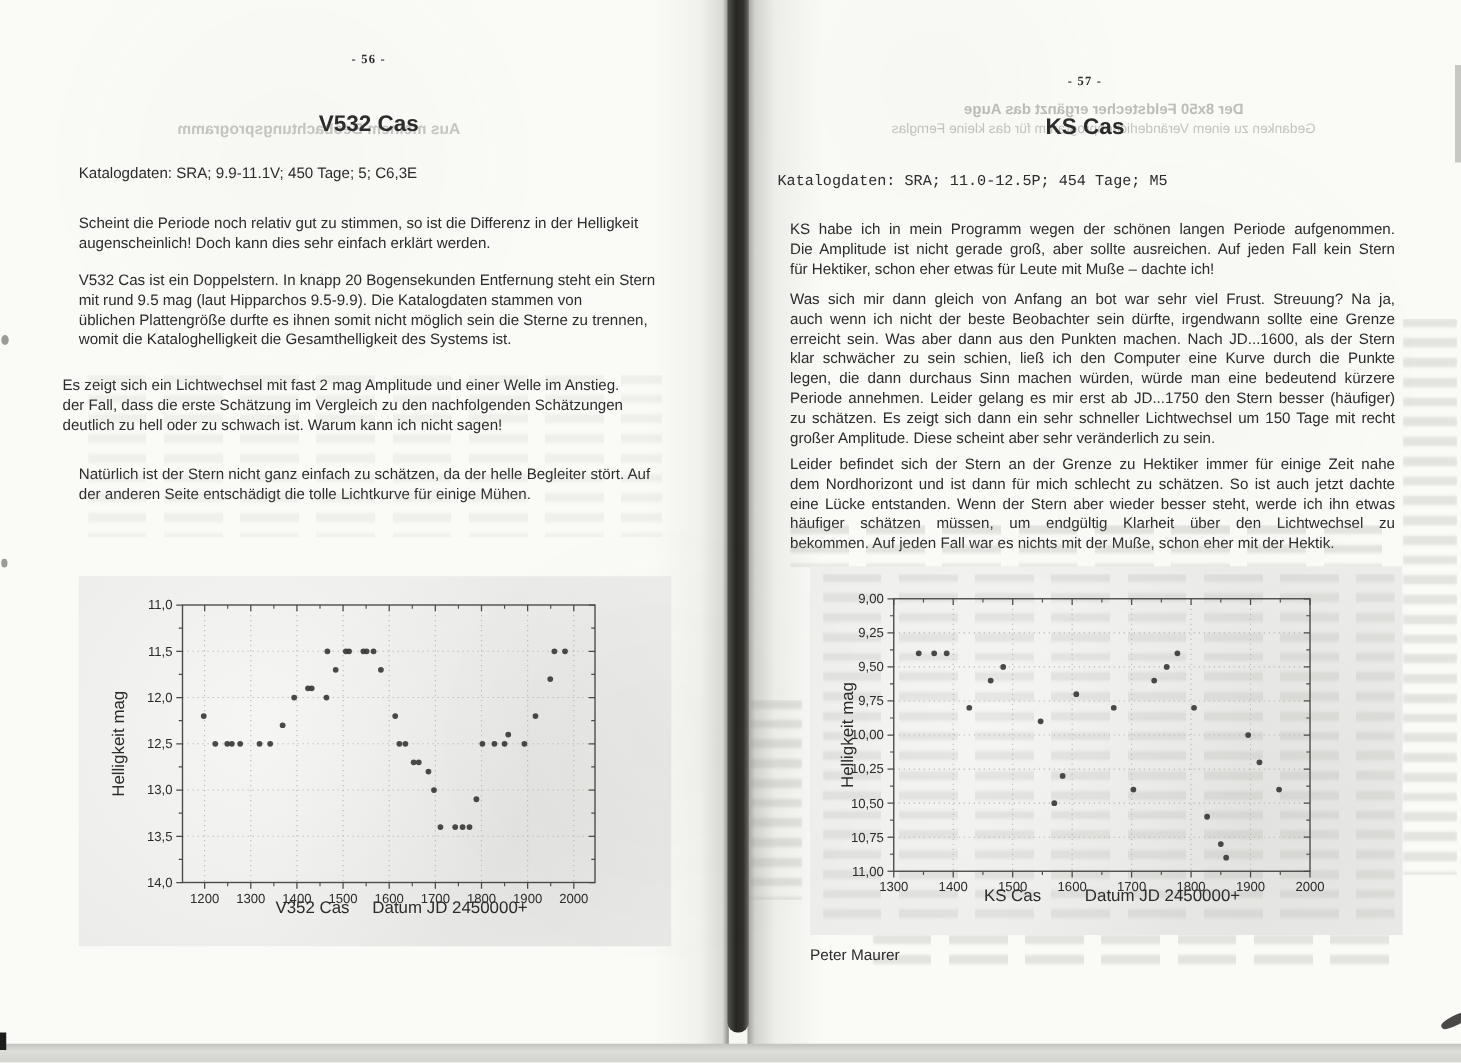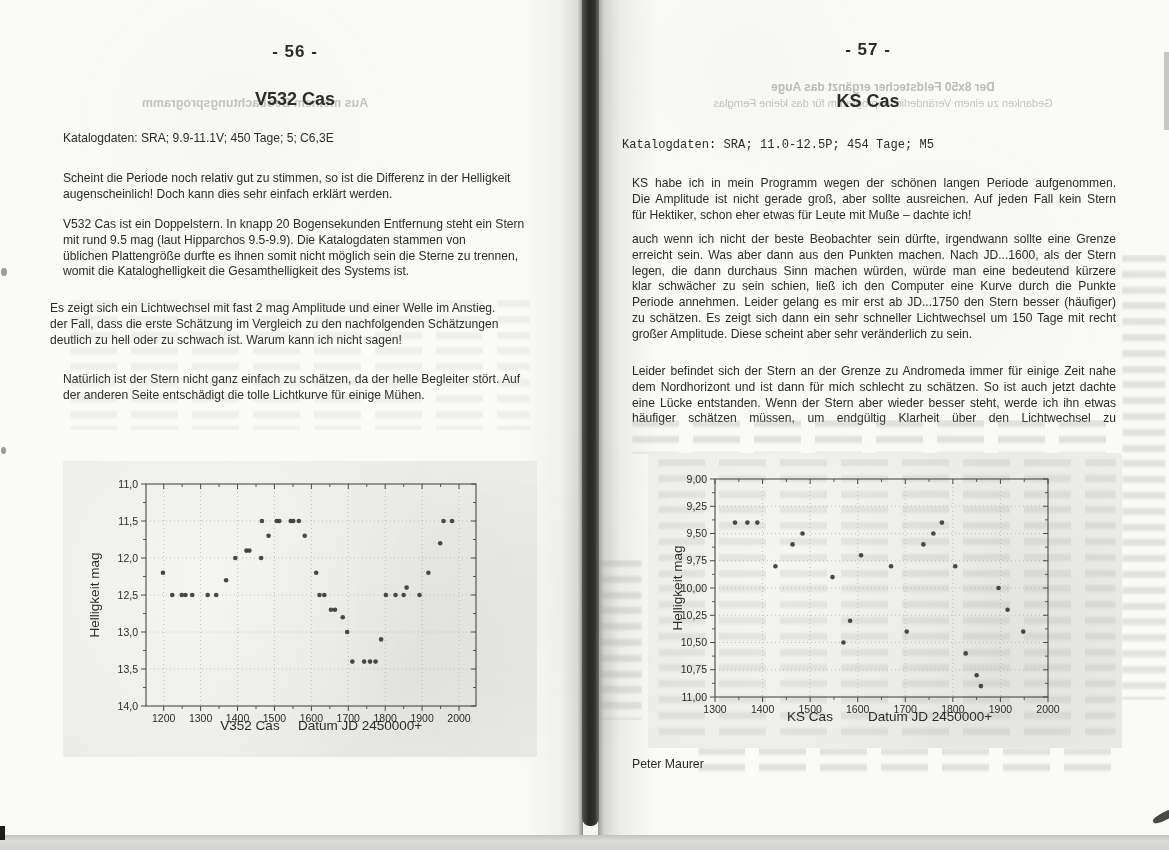--- a/index.html
+++ b/index.html
@@ -19,28 +19,28 @@
     border-radius:0 0 8px 8px;}
   .bottom-strip{position:absolute;left:0;top:835px;width:1169px;height:15px;
     background:linear-gradient(to bottom,#c2c2bf,#dcdcd8 40%,#d3d3cf);}
   .corner-mark-bl{position:absolute;left:0;top:826px;width:5px;height:14px;background:#1d1d1b;}
   .corner-mark-br{position:absolute;left:1152px;top:812px;width:26px;height:8px;background:#4a4947;
     transform:rotate(-28deg);border-radius:40% 60% 50% 50%;}
   .edge-sliver-tr{position:absolute;left:1164px;top:52px;width:5px;height:78px;background:#c7c7c3;}
   .speck{position:absolute;background:#9a9a96;border-radius:50%;}
 
   .centered{text-align:center;}
-  .pageno{position:absolute;font-size:17px;font-weight:bold;letter-spacing:1px;}
+  .pageno{position:absolute;font-size:10px;font-weight:bold;letter-spacing:1px;font-family:Liberation Serif, serif;}
   .doc-title{position:absolute;font-size:18px;font-weight:bold;}
   .tblock{position:absolute;margin-top:13px;}
   .tblock .tline{font-size:12.1px;line-height:15.8px;height:15.8px;}
   .tblock.justify .tline{white-space:normal;}
   .tblock.justify .tline.j{text-align:justify;text-align-last:justify;}
   .katalog{position:absolute;font-size:12.1px;}
-  .signature{position:absolute;font-size:12.3px;}
+  .signature{position:absolute;font-size:12.3px;margin-left:16px;}
 
   
   .ghost{position:absolute;color:#c6c6c2;transform:scaleX(-1);filter:blur(0.5px);
     text-align:center;white-space:nowrap;}
   .ghost-lines{position:absolute;pointer-events:none;
     background:repeating-linear-gradient(to bottom,rgba(150,150,145,0.55) 0 7px,rgba(0,0,0,0) 7px 15.8px);
     -webkit-mask-image:repeating-linear-gradient(90deg,#000 0 47px,transparent 47px 61px);
     mask-image:repeating-linear-gradient(90deg,#000 0 47px,transparent 47px 61px);
     filter:blur(1.3px);opacity:.42;}
   .ghost-lines.faint{opacity:.2;}
@@ -237,45 +237,47 @@
 
   <div class="speck" style="left:1px;top:268px;width:6px;height:8px;"></div>
   <div class="speck" style="left:1px;top:447px;width:5px;height:7px;"></div>
 </div>
 
 <div class="page" id="page-right">
 
   <div class="ghost" style="left:115px;top:80px;width:340px;font-size:12px;font-weight:bold;color:#bcbcb8;">Der 8x50 Feldstecher ergänzt das Auge</div>
   <div class="ghost" style="left:35px;top:97px;width:500px;font-size:11px;color:#c3c3bf;">Gedanken zu einem Veränderlichenprogramm für das kleine Fernglas</div>
 
-  <div class="pageno centered" style="left:205px;top:40px;width:130px;">- 57 -</div>
+  <div class="pageno centered" style="left:205px;top:60px;width:130px;">- 57 -</div>
 
   <div class="doc-title centered" style="left:155px;top:91px;width:230px;">KS Cas</div>
 
   <div class="katalog" style="left:24px;top:138px;font-family:Liberation Mono, monospace;">Katalogdaten: SRA; 11.0-12.5P; 454 Tage; M5</div>
 
   <div class="tblock justify" style="left:34px;top:163px;width:484px;">
       <div class="tline j">KS habe ich in mein Programm wegen der schönen langen Periode aufgenommen.</div>
       <div class="tline j">Die Amplitude ist nicht gerade groß, aber sollte ausreichen. Auf jeden Fall kein Stern</div>
       <div class="tline">für Hektiker, schon eher etwas für Leute mit Muße – dachte ich!</div>
     </div>
   <div class="tblock justify" style="left:34px;top:219px;width:484px;">
+      <div class="tline j">Was sich mir dann gleich von Anfang an bot  war sehr viel Frust. Streuung? Na ja,</div>
       <div class="tline j">auch wenn ich nicht der beste Beobachter sein dürfte, irgendwann sollte eine Grenze</div>
       <div class="tline j">erreicht sein. Was aber dann aus den Punkten machen.  Nach JD...1600, als der Stern</div>
+      <div class="tline j">klar schwächer zu sein schien, ließ ich den Computer eine Kurve durch die Punkte</div>
       <div class="tline j">legen, die dann durchaus Sinn machen würden, würde man eine bedeutend kürzere</div>
-      <div class="tline j">klar schwächer zu sein schien, ließ ich den Computer eine Kurve durch die Punkte</div>
       <div class="tline j">Periode annehmen. Leider gelang es mir erst ab JD...1750 den Stern besser (häufiger)</div>
       <div class="tline j">zu schätzen. Es zeigt sich dann ein sehr schneller Lichtwechsel um 150 Tage mit recht</div>
       <div class="tline">großer Amplitude. Diese scheint aber sehr veränderlich zu sein.</div>
     </div>
   <div class="tblock justify" style="left:34px;top:351px;width:484px;">
-      <div class="tline j">Leider befindet sich der Stern an der Grenze zu Andromeda immer für einige Zeit nahe</div>
+      <div class="tline j">Leider befindet sich der Stern an der Grenze zu Hektiker immer für einige Zeit nahe</div>
       <div class="tline j">dem Nordhorizont und ist dann für mich schlecht zu schätzen. So ist auch jetzt dachte</div>
       <div class="tline j">eine Lücke entstanden. Wenn der Stern aber wieder besser steht, werde ich ihn etwas</div>
       <div class="tline j">häufiger schätzen müssen, um endgültig Klarheit über den Lichtwechsel zu</div>
+      <div class="tline">bekommen. Auf jeden Fall war es nichts mit der Muße, schon eher mit der Hektik.</div>
     </div>
 
   <div class="ghost-lines" style="left:34px;top:420px;width:484px;height:34px;"></div>
   <div class="ghost-lines" style="left:524px;top:255px;width:44px;height:445px;"></div>
   <div class="ghost-lines" style="left:2px;top:560px;width:42px;height:160px;"></div>
   <div class="ghost-lines" style="left:100px;top:748px;width:420px;height:28px;"></div>
 
   <div class="figure" id="figure-right" style="left:50px;top:453px;width:474px;height:295px;">
     <div class="figbg" style="position:absolute;inset:0;"></div>
     <div class="ghost-lines fig-ghost" style="left:10px;top:6px;width:458px;height:282px;opacity:.3;"></div>

